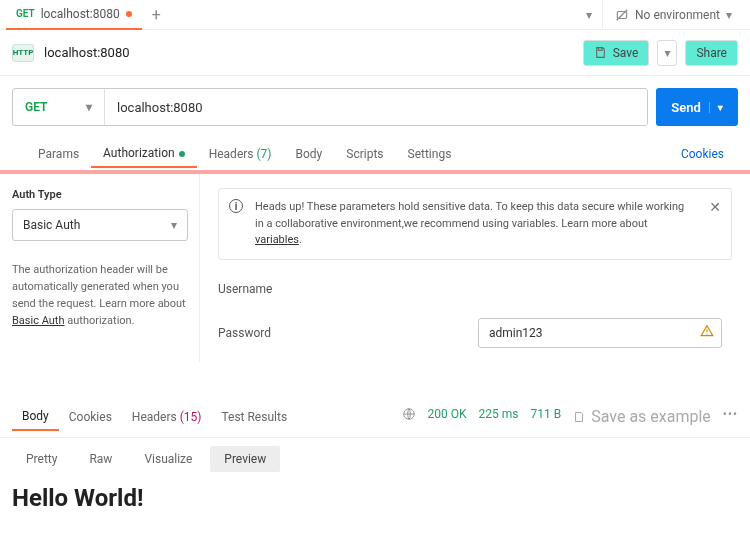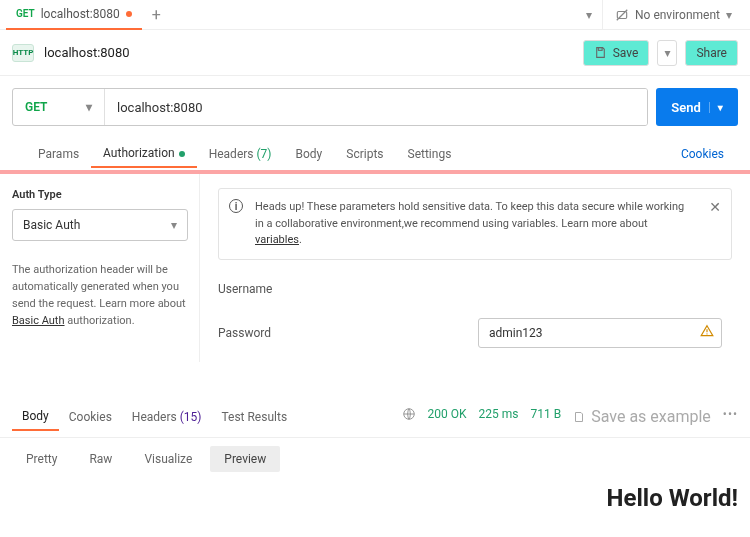--- a/index.html
+++ b/index.html
@@ -44,32 +44,32 @@
 .alert .close { position:absolute; right:10px; top:8px; color:#777; font-size:14px; cursor:pointer;}
 .alert a { color:#333; text-decoration:underline;}
 .formrow { display:flex; align-items:center; margin-top:22px;}
 .formlabel { width:260px; color:#555; font-size:12px;}
 .forminput { width:244px; height:30px; border:1px solid #c9c9c9; border-radius:3px; padding:0 28px 0 10px; font-size:12px; color:#333;}
 .inputwrap { position:relative; }
 .warn { position:absolute; right:8px; top:6px; color:#d18a00; }
 .respbar { display:flex; align-items:center; padding:6px 12px; border-bottom:1px solid #eee; margin-top:35px;}
 .resptab { padding:6px 10px; color:#666; font-size:12px; cursor:pointer;}
 .resptab.active { color:#222; border-bottom:2px solid #ff6c37; }
-.resptab .count { color:#4c1d95; }
+.resptab .count { color:#be185d; }
 .resp-right { margin-left:auto; display:flex; gap:12px;}
 .globe { color:#888; }
 .ok { color:#22a06b; font-size:12px;}
 .metric { color:#22a06b; font-size:12px;}
 .saveex { color:#aaa; font-size:16px; display:flex; gap:6px; align-items:center; cursor:pointer;}
 .dots3 { color:#999; letter-spacing:1px; cursor:pointer; }
 .viewtabs { display:flex; gap:4px; padding:8px 12px;}
 .viewtab { padding:6px 14px; color:#666; font-size:12px; cursor:pointer; border-radius:2px;}
 .viewtab.active { background:#ededed; color:#444; }
 .previewblk { padding:4px 12px; font-family: "Times New Roman", serif; }
-.previewblk h1 { font-size:24px; font-weight:700; margin-bottom:22px;text-align:right;}
+.previewblk h1 { font-size:24px; font-weight:700; margin-bottom:22px;}
 svg { display:block; }
 </style>
 </head>
 <body>
 
 <div class="topbar">
   <div class="tab active">
     <span class="tab-method">GET</span>
     <span class="tab-title">localhost:8080</span>
     <span class="dot"></span>

